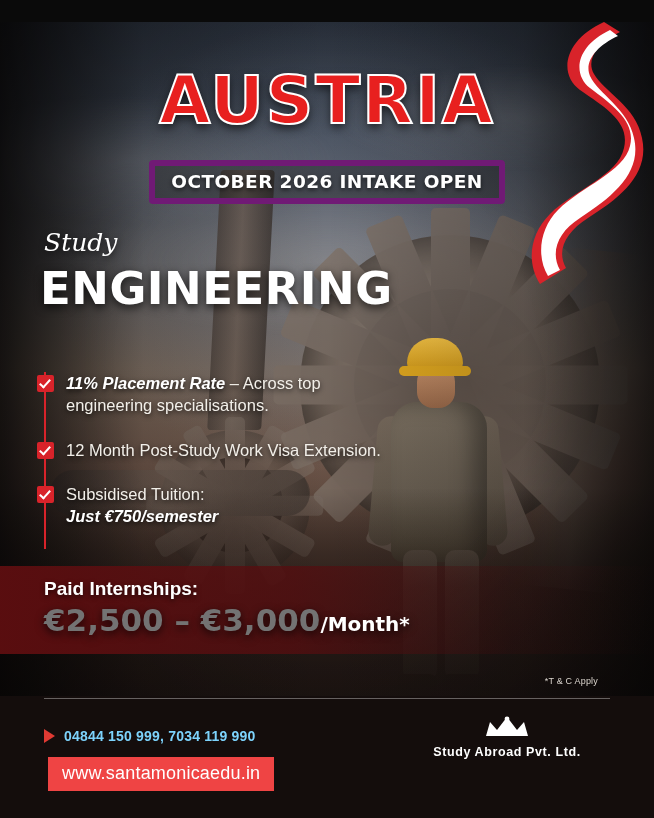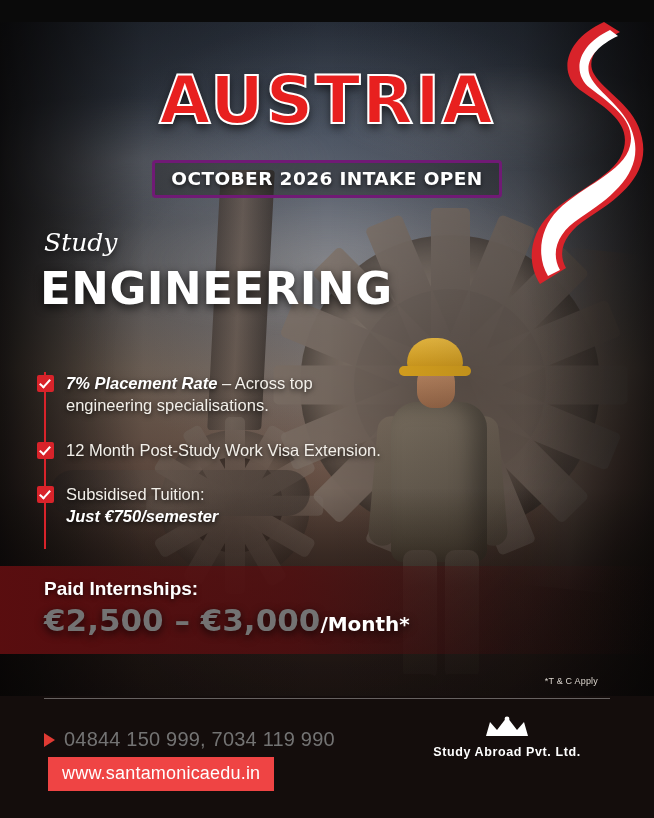--- a/index.html
+++ b/index.html
@@ -163,21 +163,21 @@
     color: #e8201f;
     -webkit-text-stroke: 2px #ffffff;
     text-shadow: 0 4px 10px rgba(0,0,0,0.65);
     line-height: 1;
     margin: 16px;
   }
   .intake-pill {
     display: inline-block;
     margin-top: 10px;
     padding: 5px 16px 6px;
-    border: 3px solid #701a75;
+    border: 6px solid #701a75;
     border-radius: 4px;
     background: rgba(20,20,20,0.35);
     color: #ffffff;
     font-family: "DejaVu Sans", sans-serif;
     font-weight: 700;
     font-size: 18.5px;
     letter-spacing: 0.4px;
     text-shadow: 0 2px 4px rgba(0,0,0,0.6);
   }
 
@@ -299,23 +299,23 @@
     position: absolute; left: 44px; top: 728px;
     display: flex; align-items: center; gap: 9px;
   }
   .phone-caret {
     width: 0; height: 0;
     border-left: 11px solid #e03a33;
     border-top: 7px solid transparent;
     border-bottom: 7px solid transparent;
   }
   .phone-text {
-    color: #737373;
-    font-size: 20px;
-    font-weight: 400;
+    color: #7dd3fc;
+    font-size: 14px;
+    font-weight: 700;
     letter-spacing: 0.2px;
   }
   .website {
     position: absolute; left: 48px; top: 757px;
     background: #ef4444;
     color: #ffffff;
     font-size: 18px;
     padding: 6px 14px 7px;
     letter-spacing: 0.2px;
   }
@@ -405,21 +405,21 @@
     <div class="intake-pill">OCTOBER 2026 INTAKE OPEN</div>
   </div>
 
   <div class="study-word">Study</div>
   <div class="engineering-word">ENGINEERING</div>
 
 
   <div class="bullets">
     <div class="bullet">
       <span class="tick"></span>
-      <span class="bullet-text"><span class="em">7% Placement Rate</span><span> – Across top engineering specialisations.</span></span>
+      <span class="bullet-text"><span class="em">11% Placement Rate</span><span> – Across top engineering specialisations.</span></span>
     </div>
     <div class="bullet">
       <span class="tick"></span>
       <span class="bullet-text">12 Month Post-Study Work Visa Extension.</span>
     </div>
     <div class="bullet">
       <span class="tick"></span>
       <span class="bullet-text">
         <span>Subsidised Tuition:</span><br>
         <span class="em">Just €750/semester</span>

